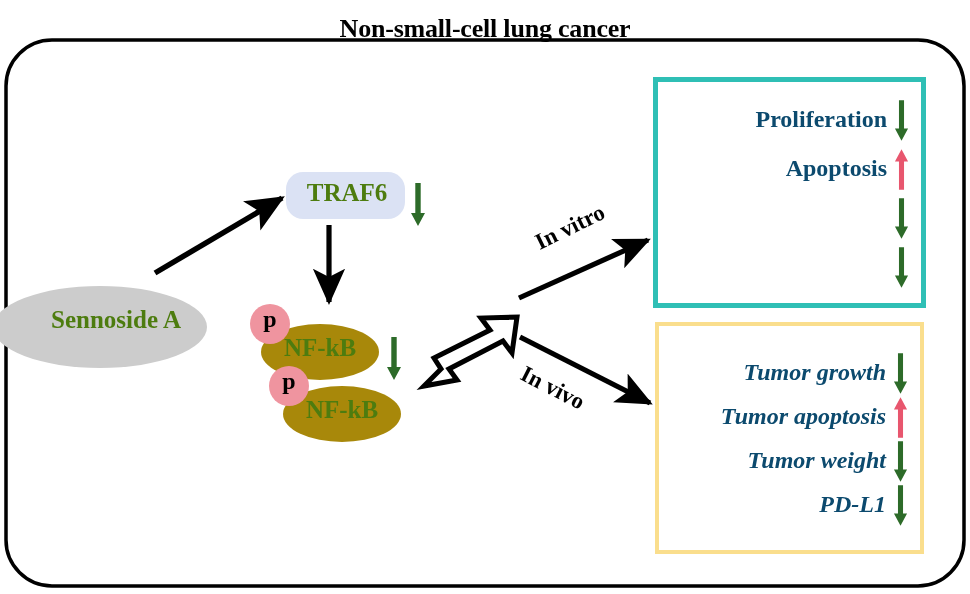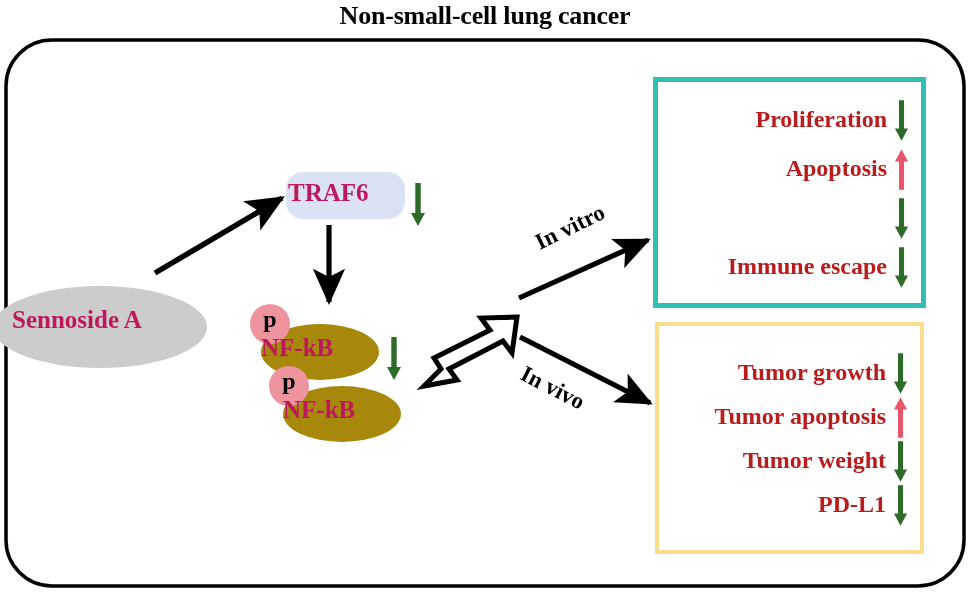--- a/index.html
+++ b/index.html
@@ -23,36 +23,36 @@
     left: 0;
     top: 0;
     width: 970px;
     height: 594px;
   }
 
   
   .fig-title {
     position: absolute;
     left: 0;
-    top: 1px;
+    top: 14px;
     width: 970px;
     text-align: center;
     font-size: 26px;
     font-weight: bold;
     color: #000000;
     letter-spacing: -0.2px;
   }
 
   
   .node-label {
     position: absolute;
-    color: #be185d;
+    color: #4d7c0f;
     font-weight: bold;
     white-space: nowrap;
-    text-align: left;
+    text-align: center;
   }
   #sennoside-label {
     left: 0px;
     top: 306px;
     width: 208px;
     font-size: 25px;
     padding-left: 12px;
   }
   #traf6-label {
     left: 288px;
@@ -127,33 +127,33 @@
   .outcome-list {
     list-style: none;
     margin: 0;
     padding: 0;
     height: 100%;
     display: flex;
     flex-direction: column;
     justify-content: center;
   }
   #invitro-box .outcome-list { padding: 0 12px 0 6px; }
-  #invivo-box  .outcome-list { padding: 0 12px 0 18px; }
+  #invivo-box  .outcome-list { padding: 0 12px 0 18px; font-style: italic; }
   .outcome-row {
     display: flex;
     align-items: center;
     justify-content: flex-end;
     gap: 7px;
   }
   #invitro-box .outcome-row { height: 49px; }
   #invivo-box  .outcome-row { height: 44px; }
   .outcome-text {
     font-size: 24px;
     font-weight: bold;
-    color: #b91c1c;
+    color: #0c4a6e;
     white-space: nowrap;
     text-align: right;
   }
   .arrow-cell {
     width: 15px;
     height: 40px;
     flex: 0 0 15px;
     position: relative;
   }
   .arrow-cell svg { display: block; }
@@ -259,21 +259,20 @@
           </span>
         </li>
         <li class="outcome-row">
           <span class="arrow-cell">
             <svg width="15" height="43" viewBox="0 0 16 43" xmlns="http://www.w3.org/2000/svg">
               <path d="M5.3 0 H10.7 V30 H15 L8 43 L1 30 H5.3 Z" fill="#2d6b29"></path>
             </svg>
           </span>
         </li>
         <li class="outcome-row">
-          <span class="outcome-text">Immune escape</span>
           <span class="arrow-cell">
             <svg width="15" height="43" viewBox="0 0 16 43" xmlns="http://www.w3.org/2000/svg">
               <path d="M5.3 0 H10.7 V30 H15 L8 43 L1 30 H5.3 Z" fill="#2d6b29"></path>
             </svg>
           </span>
         </li>
       </ul>
   </div>
 
   <div class="outcome-box" id="invivo-box">

